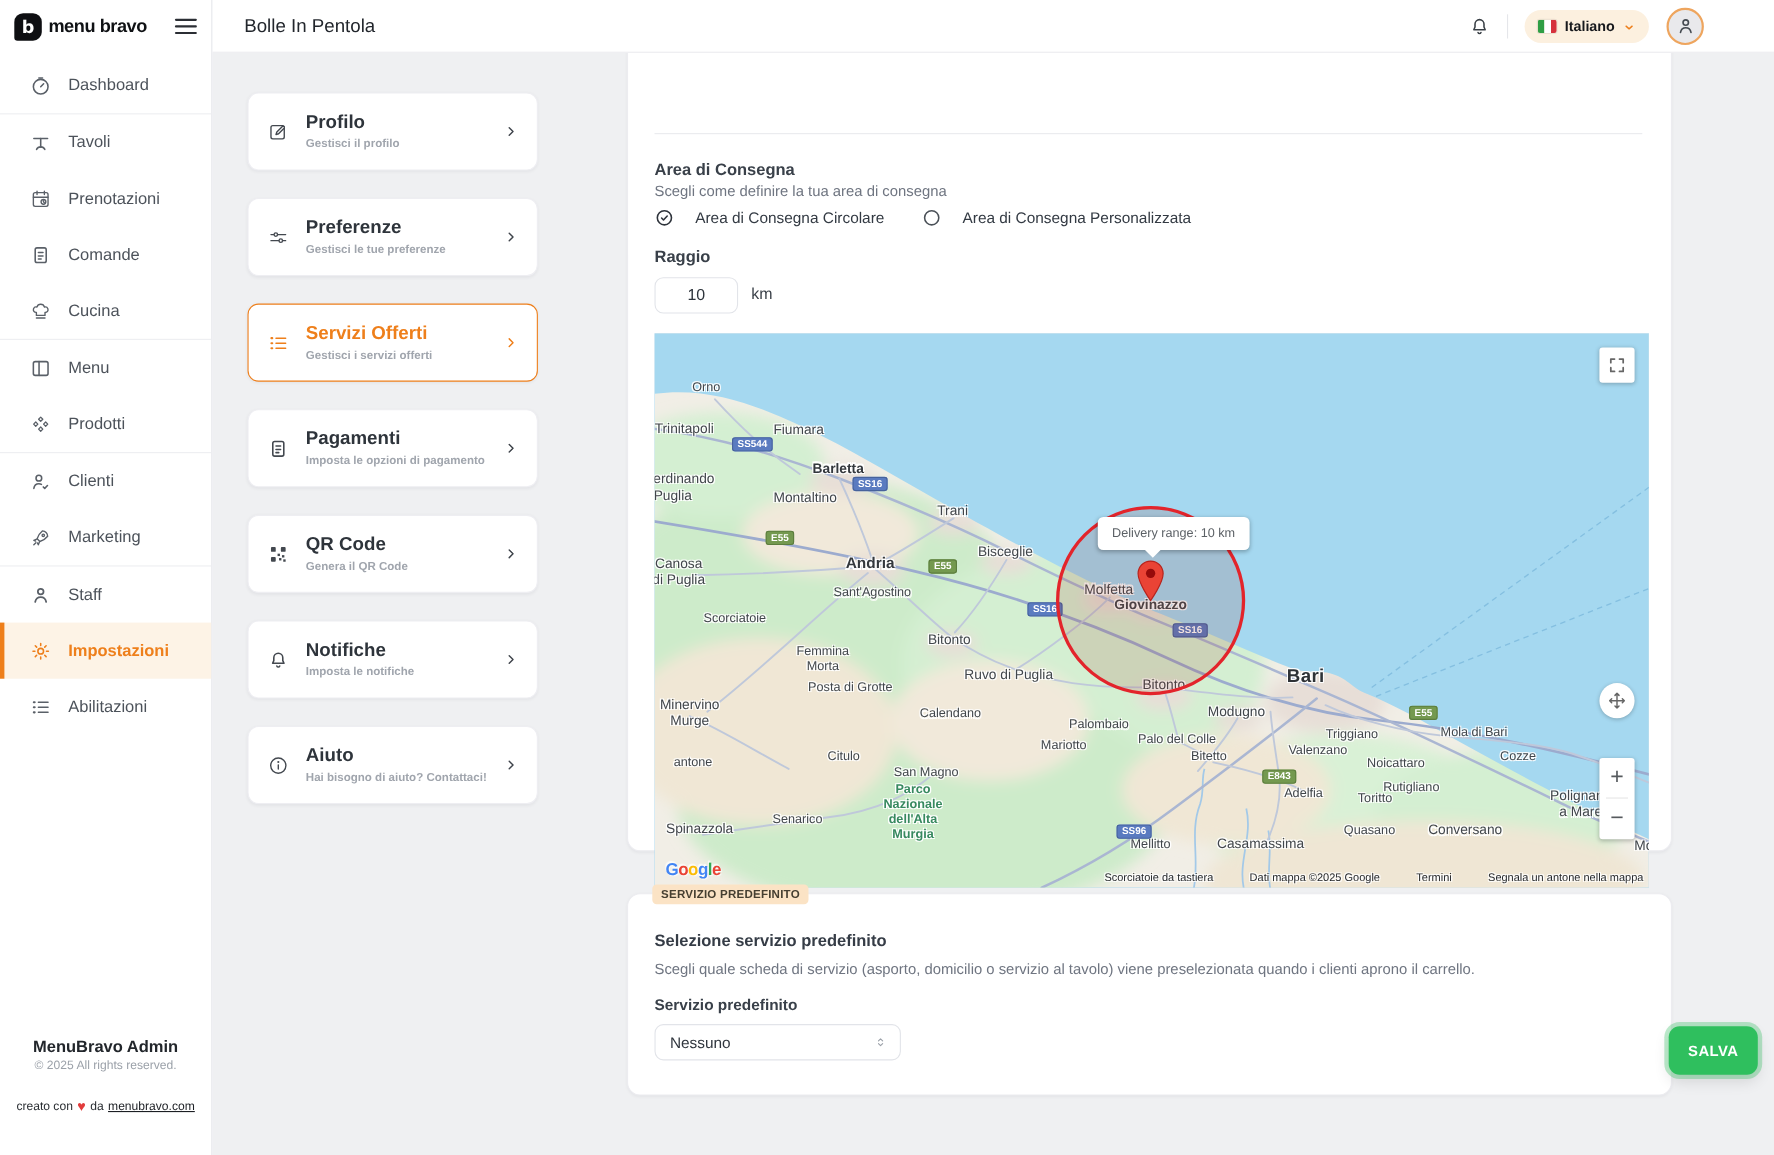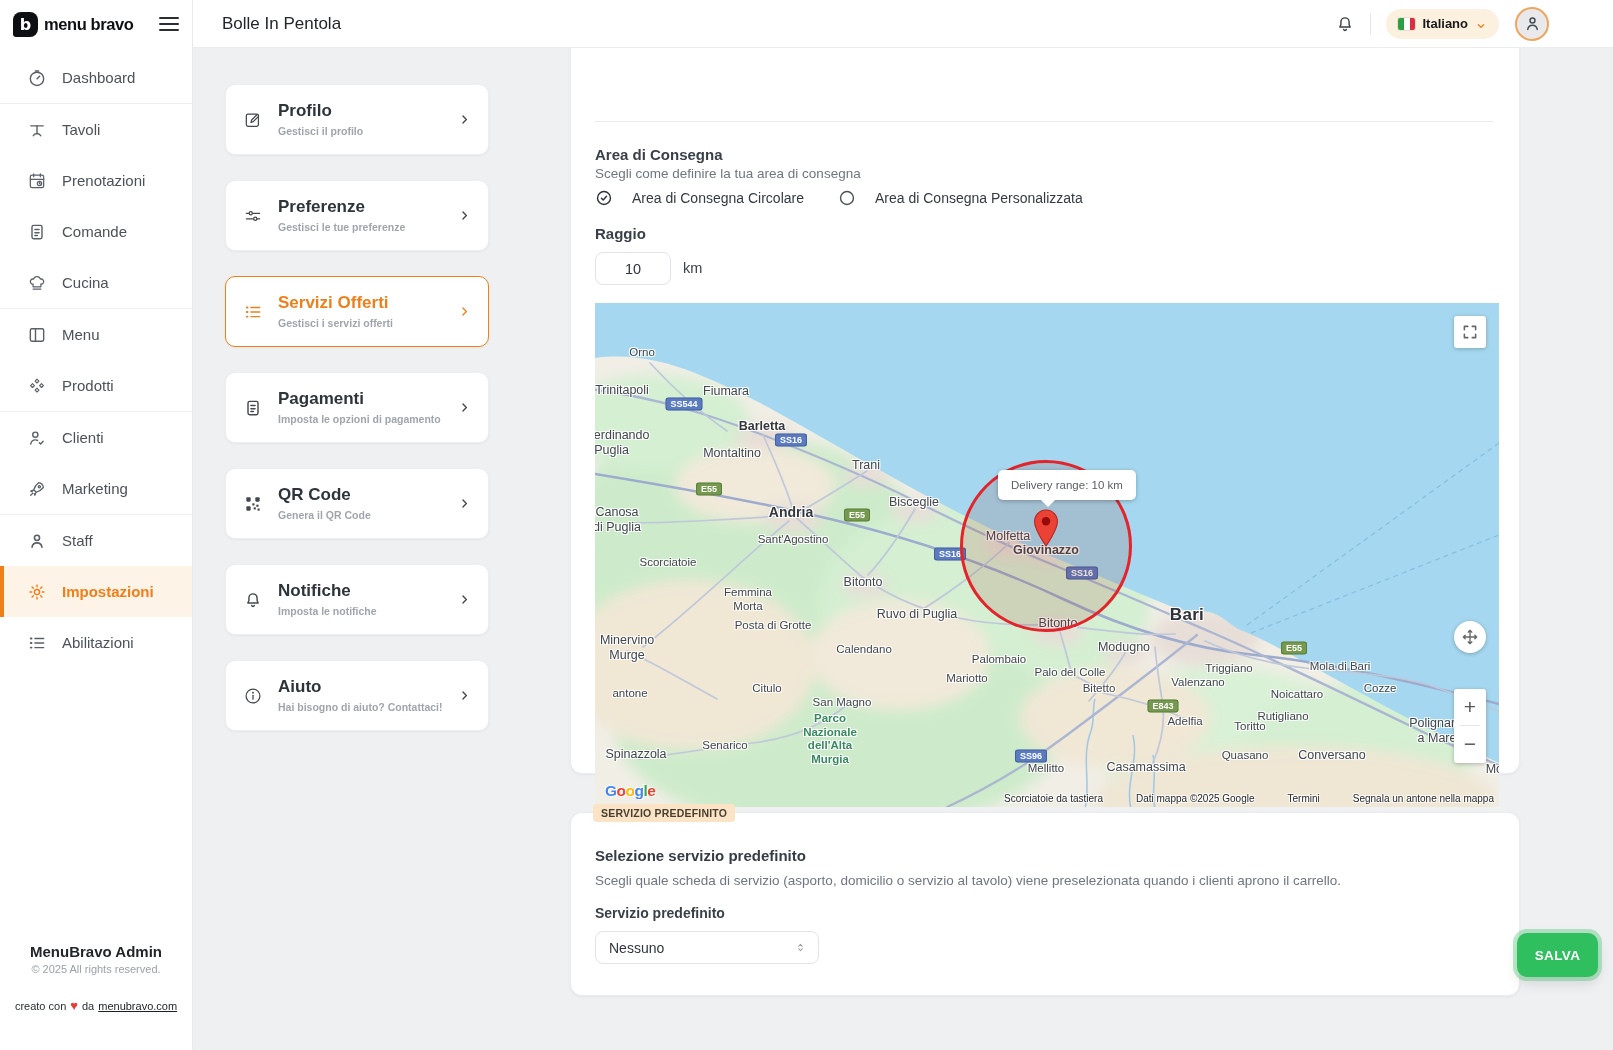--- a/index.html
+++ b/index.html
@@ -493,21 +493,21 @@
             <div class="town md" style="left: 529px; top: 344px;">Modugno</div>
             <div class="town" style="left: 404px; top: 357px;">Palombaio</div>
             <div class="town" style="left: 372px; top: 376px;">Mariotto</div>
             <div class="town" style="left: 172px; top: 386px;">Citulo</div>
             <div class="town" style="left: 247px; top: 400px;">San Magno</div>
             <div class="town" style="left: 475px; top: 370px;">Palo del Colle</div>
             <div class="town" style="left: 504px; top: 386px;">Bitetto</div>
             <div class="town" style="left: 603px; top: 380px;">Valenzano</div>
             <div class="town" style="left: 634px; top: 366px;">Triggiano</div>
             <div class="town" style="left: 745px; top: 364px;">Mola di Bari</div>
-            <div class="town" style="left: 674px; top: 392px; margin-left: 28px;">Noicattaro</div>
+            <div class="town" style="left: 674px; top: 392px;">Noicattaro</div>
             <div class="town" style="left: 785px; top: 386px;">Cozze</div>
             <div class="town" style="left: 688px; top: 414px;">Rutigliano</div>
             <div class="town" style="left: 590px; top: 419px;">Adelfia</div>
             <div class="town" style="left: 35px; top: 391px;">antone</div>
             <div class="town" style="left: 130px; top: 443px;">Senarico</div>
             <div class="town" style="left: 655px; top: 424px;">Toritto</div>
             <div class="town park" style="left: 235px; top: 436px;">Parco
 Nazionale
 dell'Alta
 Murgia</div>

